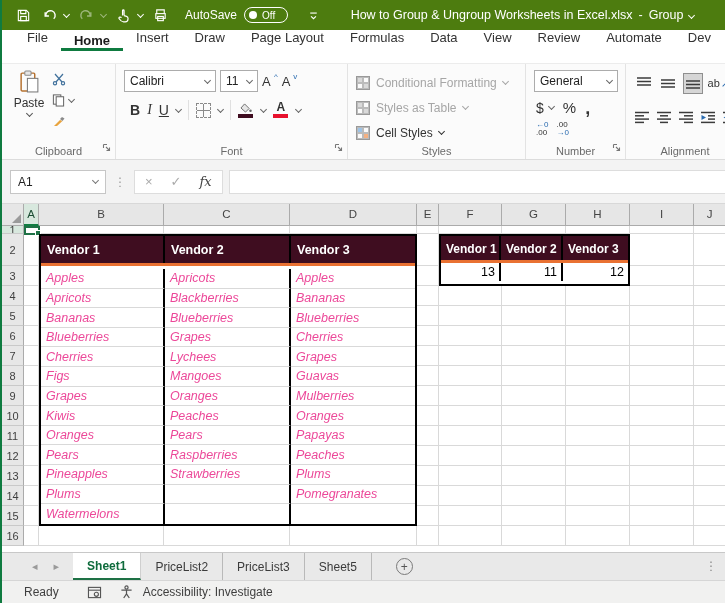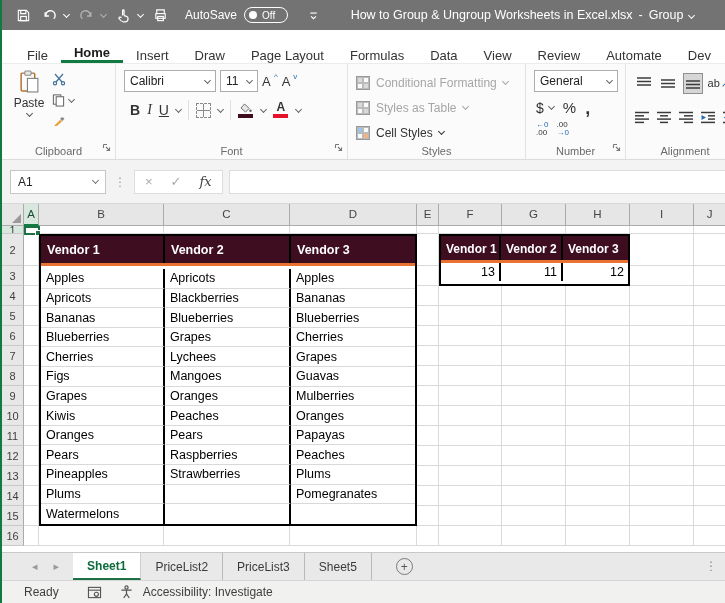--- a/index.html
+++ b/index.html
@@ -1,37 +1,37 @@
 <!DOCTYPE html>
 <html><head>
 <meta charset="utf-8">
 <style>
   * { margin:0; padding:0; box-sizing:border-box; }
   body { font-family:"Liberation Sans", sans-serif; background:#fff; }
   .app { position:relative; width:725px; height:603px; overflow:hidden; background:#fff; border-left:2px solid #0F7B40; }
 
   
-  .titlebar { height:30px; background:#737373; display:flex; align-items:center; color:#fff; padding-left:10px; }
+  .titlebar { height:30px; background:#4d7c0f; display:flex; align-items:center; color:#fff; padding-left:10px; }
   .tb-ic { display:inline-flex; align-items:center; justify-content:center; width:22px; height:22px; margin-right:4px; }
   .tb-ic svg { display:block; }
   .cv { width:5px; height:5px; border-right:1.5px solid; border-bottom:1.5px solid; transform:rotate(45deg); display:inline-block; position:relative; top:-1px; }
   .tb-cv { color:#fff; margin:0 6px 0 0; }
   .dim { opacity:.45; }
   .autosave { display:flex; align-items:center; margin-left:10px; font-size:12px; }
   .as-label { margin-right:7px; }
   .pill { width:44px; height:16px; border:1.5px solid #fff; border-radius:9px; display:flex; align-items:center; padding:0 4px; }
   .pill .dot { width:8px; height:8px; background:#fff; border-radius:50%; margin-right:5px; }
   .pill .off { font-size:10px; }
   .ribbon-opts { margin-left:14px; }
   .tb-title { flex:1; text-align:center; font-size:12.5px; white-space:nowrap; overflow:hidden; padding-right:8px; }
   .tb-title .sep { margin:0 6px; }
   .tb-title .cv { border-color:#fff; margin-left:6px; }
 
   
-  .rtabs { height:33px; background:#fff; display:flex; align-items:flex-end; padding-left:12px; overflow:hidden; }
+  .rtabs { height:33px; background:#fff; display:flex; align-items:flex-start; padding-left:12px; overflow:hidden; }
   .rtab { display:flex; align-items:center; padding:0 13px; font-size:13px; color:#333; cursor:default; white-space:nowrap; }
   .rtabs .rtab:nth-of-type(2) { font-weight:700; color:#1b1b1b; border-bottom:3px solid #0F7B40; padding-top:3px; }
 
   
   .ribbon { height:97px; background:#FBFBFB; border-top:1px solid #ECECEC; border-bottom:1px solid #DCDCDC; display:flex; overflow:hidden; }
   .rgroup { position:relative; border-right:1px solid #E3E3E3; padding:6px 6px 18px 8px; flex:0 0 auto; }
   .rg-label { position:absolute; bottom:2px; left:0; right:0; text-align:center; font-size:11px; color:#6a6a6a; }
   .launcher { position:absolute; bottom:3px; right:4px; }
   .rbtn { display:inline-flex; align-items:center; justify-content:center; background:none; border:none; cursor:default; }
 
@@ -124,21 +124,21 @@
   .sel-a1::after { content:""; position:absolute; right:-3px; bottom:-3px; width:4px; height:4px; background:#1E7145; border:1px solid #fff; }
 
   .fruit { position:absolute; left:37px; top:30px; width:378px; height:292px; border:2px solid #000; background:#fff; }
   .vhd { display:flex; height:30px; background:#3F0D20; border-bottom:3px solid #E97132; }
   .vhd span { color:#fff; font-weight:700; font-size:12.5px; line-height:29px; padding-left:6px; overflow:hidden; white-space:nowrap; }
   .fruit .vhd span:nth-of-type(1){ width:124px; border-right:2px solid #000; }
   .fruit .vhd span:nth-of-type(2){ width:126px; border-right:2px solid #000; }
   .fruit .vhd span:nth-of-type(3){ flex:1; }
   .fbody { position:absolute; top:33px; bottom:0; left:0; right:0; display:flex; flex-direction:column; }
   .fbody .fr { flex:1; display:flex; }
-  .fbody .fr span { display:flex; align-items:center; padding-left:5px; font-size:12.5px; color:#000000; border-bottom:1px solid #D9D9D9; white-space:nowrap; overflow:hidden; }
+  .fbody .fr span { display:flex; align-items:center; padding-left:5px; font-size:12.5px; color:#ec4899; border-bottom:1px solid #D9D9D9; white-space:nowrap; overflow:hidden;font-style:italic; }
   .fbody .fr span:nth-of-type(1){ width:124px; border-right:2px solid #000; }
   .fbody .fr span:nth-of-type(2){ width:126px; border-right:2px solid #000; }
   .fbody .fr span:nth-of-type(3){ flex:1; }
   .fbody .fr:last-child span { border-bottom:none; }
 
   .count { position:absolute; left:437px; top:30px; width:191px; height:52px; border:2px solid #000; background:#fff; }
   .count .vhd { height:27px; }
   .count .vhd span { line-height:26px; font-size:12px; padding-left:5px; }
   .count .vhd span:nth-of-type(1){ width:60px; border-right:2px solid #000; }
   .count .vhd span:nth-of-type(2){ width:62px; border-right:2px solid #000; }

